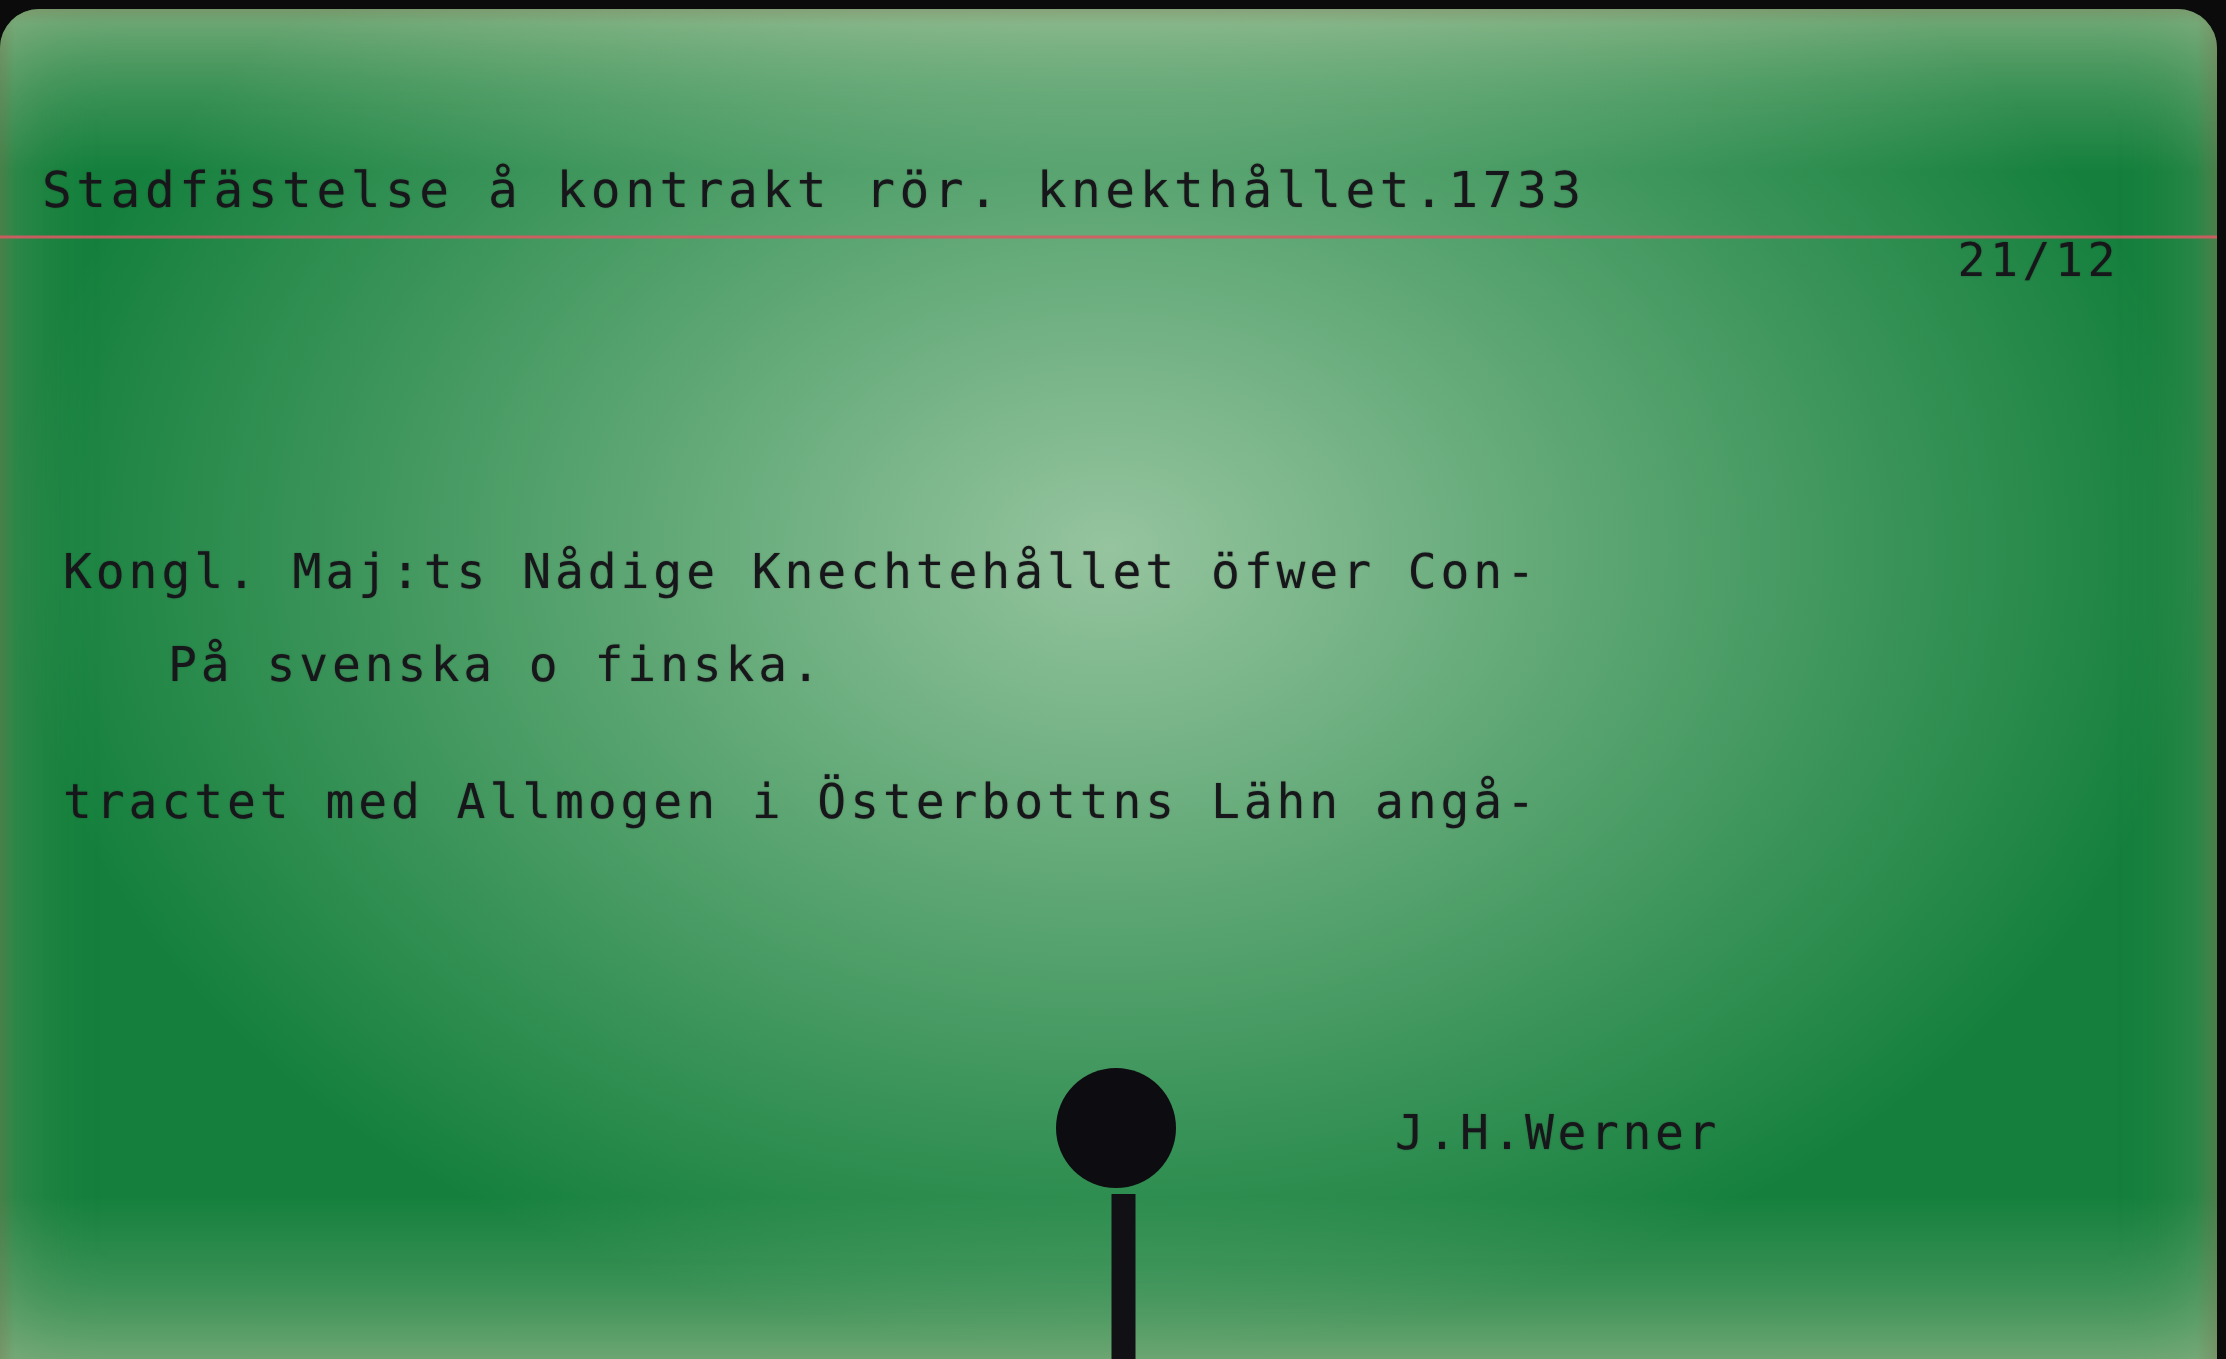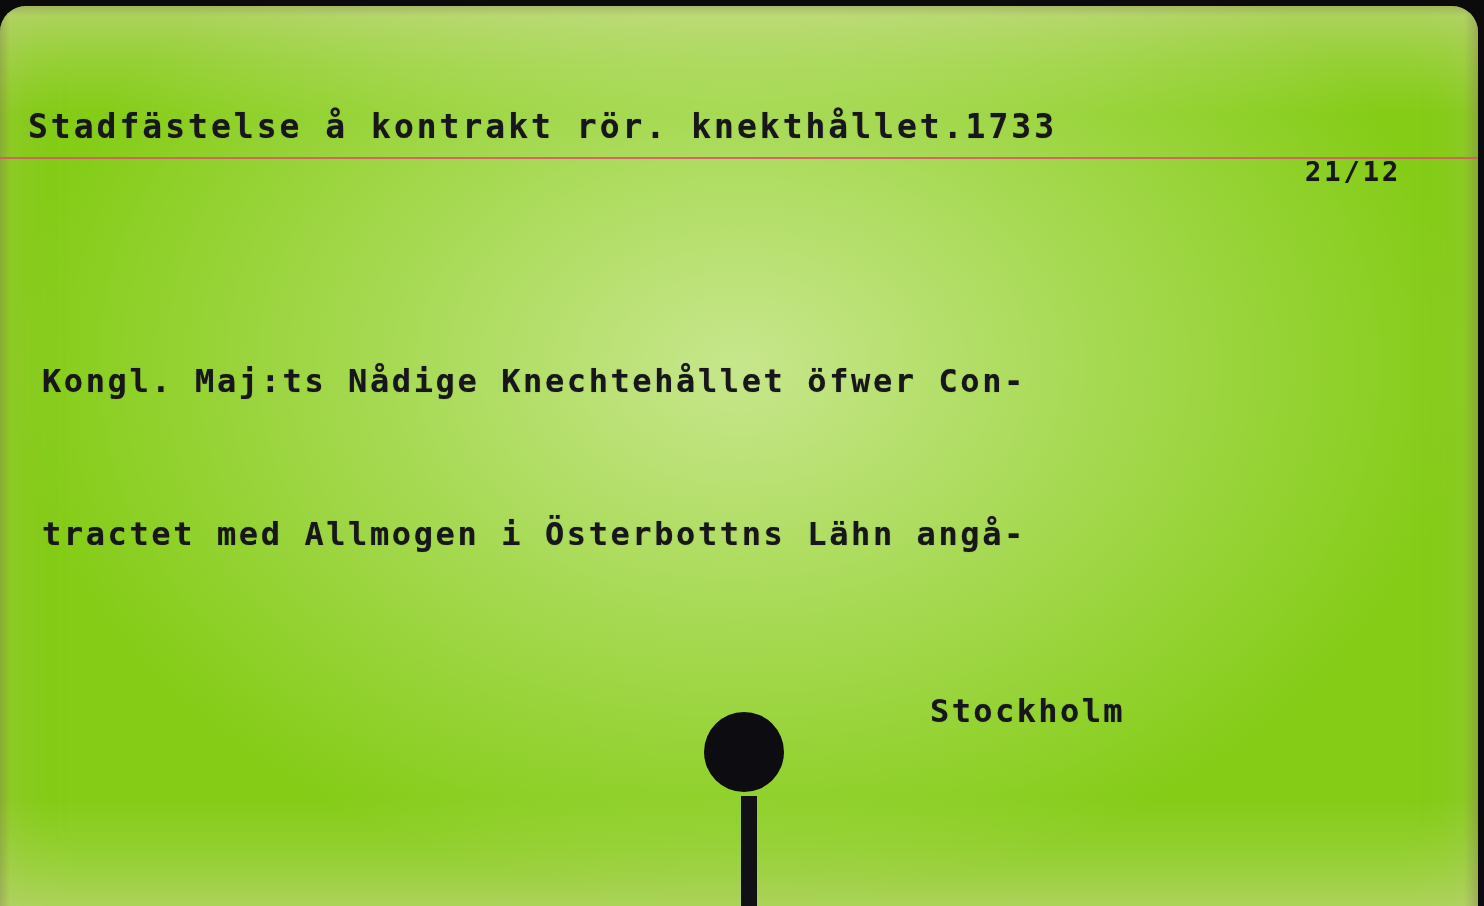--- a/index.html
+++ b/index.html
@@ -21,25 +21,24 @@
     font-family: "DejaVu Sans Mono", monospace;
   }
 
   
   .card-surface {
     position: absolute;
     left: 0px;
     top: 6px;
     width: 1478px;
     height: 900px;
-    background: #84cc16;
+    background: #15803d;
     border-radius: 26px 26px 0 0;
     box-shadow: inset 0 0 60px rgba(205,190,150,0.35);
     overflow: hidden;
-    font-weight: bold;
   }
 
   
   .grain {
     position: absolute;
     inset: 0;
     pointer-events: none;
     background:
       radial-gradient(ellipse at 50% 40%, rgba(255,252,238,0.55) 0%, rgba(250,243,223,0.0) 70%),
       linear-gradient(180deg, rgba(238,230,205,0.35) 0%, rgba(255,250,235,0) 12%, rgba(255,250,235,0) 88%, rgba(238,230,205,0.3) 100%);
@@ -67,21 +66,21 @@
   .title-line {
     left: 28px;
     top: 101px;
     font-size: 33px;
     letter-spacing: 3.0px;
   }
 
   .date-line {
     left: 1305px;
     top: 150px;
-    font-size: 27px;
+    font-size: 31px;
     letter-spacing: 3.0px;
   }
 
   .body-block {
     left: 42px;
     top: 248px;
     font-size: 32px;
     line-height: 51px;
     letter-spacing: 2.6px;
   }
@@ -160,21 +159,22 @@
 
     <div class="red-rule"></div>
 
     <div class="card-text date-line">21/12</div>
 
     <div class="card-text body-block">
       <div>Kongl. Maj:ts Nådige Knechtehållet öfwer Con-</div>
       <div>tractet med Allmogen i Österbottns Lähn angå-</div>
     </div>
 
+    <div class="card-text lang-line">På svenska o finska.</div>
 
-    <div class="card-text place-line">Stockholm</div>
 
+    <div class="card-text author-line">J.H.Werner</div>
 
     <div class="rod"></div>
     <div class="bead"></div>
 
   </div>
 </div>
 
 </body></html>

